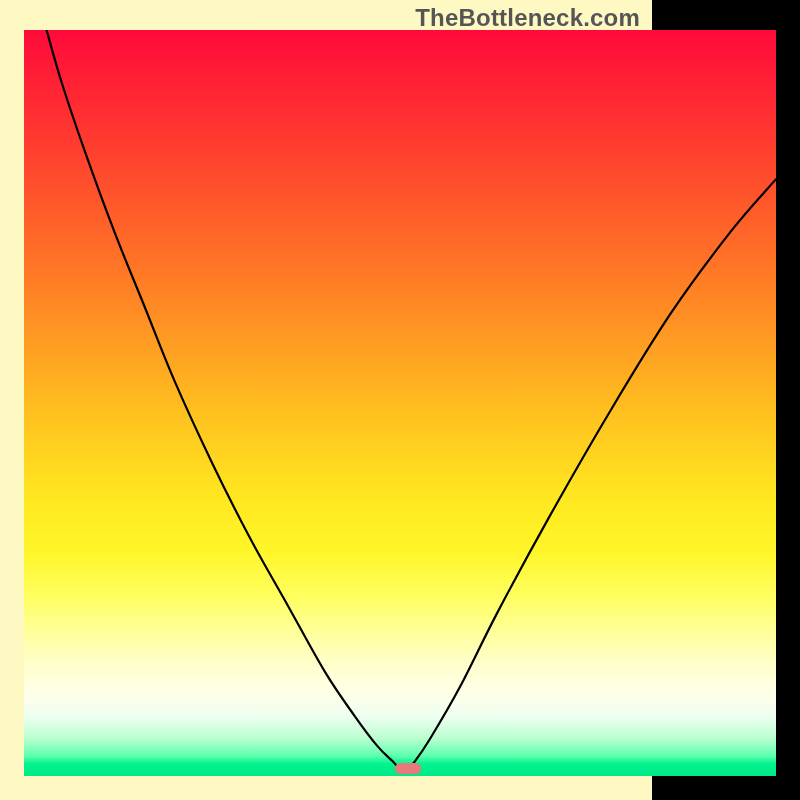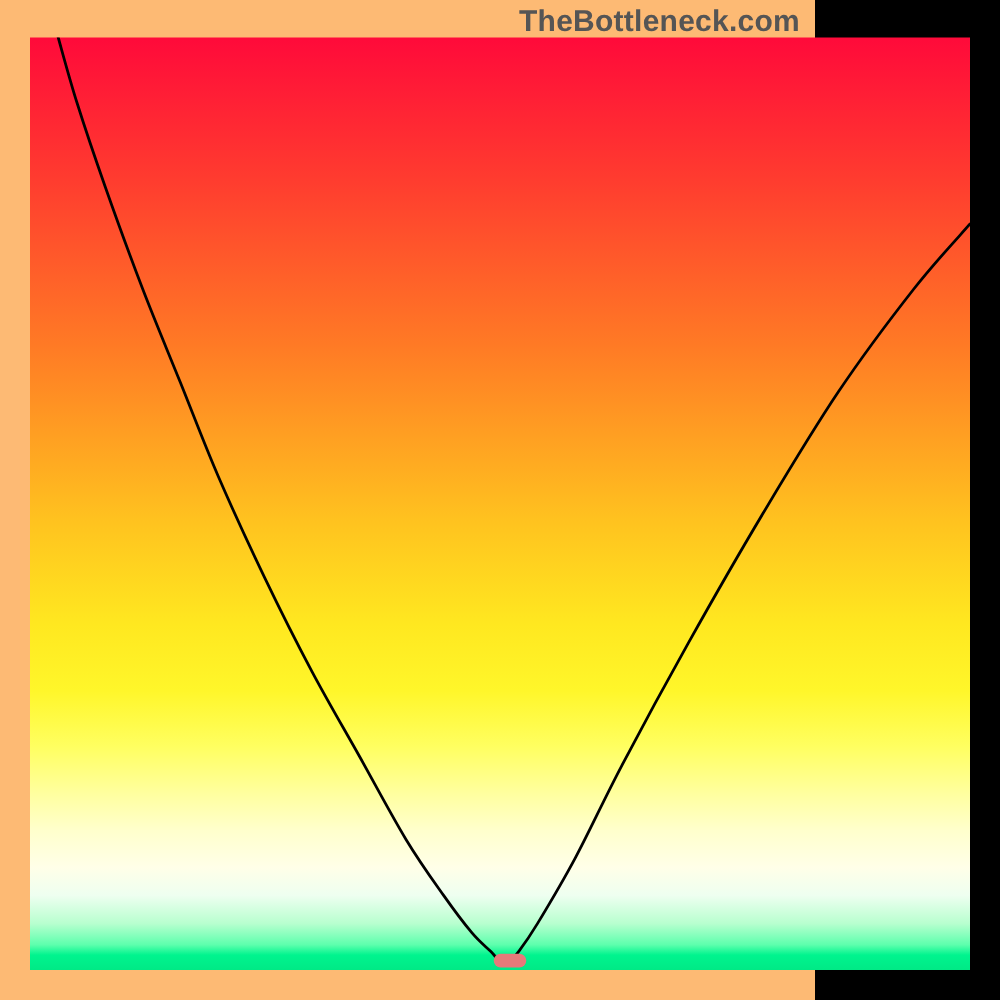--- a/index.html
+++ b/index.html
@@ -7,21 +7,21 @@
     padding: 0;
     width: 800px;
     height: 800px;
     background: #000;
     overflow: hidden;
   }
   .container {
     position: relative;
     width: 652px;
     height: 800px;
-    background: #fdba74;
+    background: #fef9c3;
   }
   .watermark {
     position: absolute;
     top: 4px;
     right: 12px;
     font-family: Arial, Helvetica, sans-serif;
     font-size: 24px;
     font-weight: 600;
     color: #555555;
     z-index: 5;

